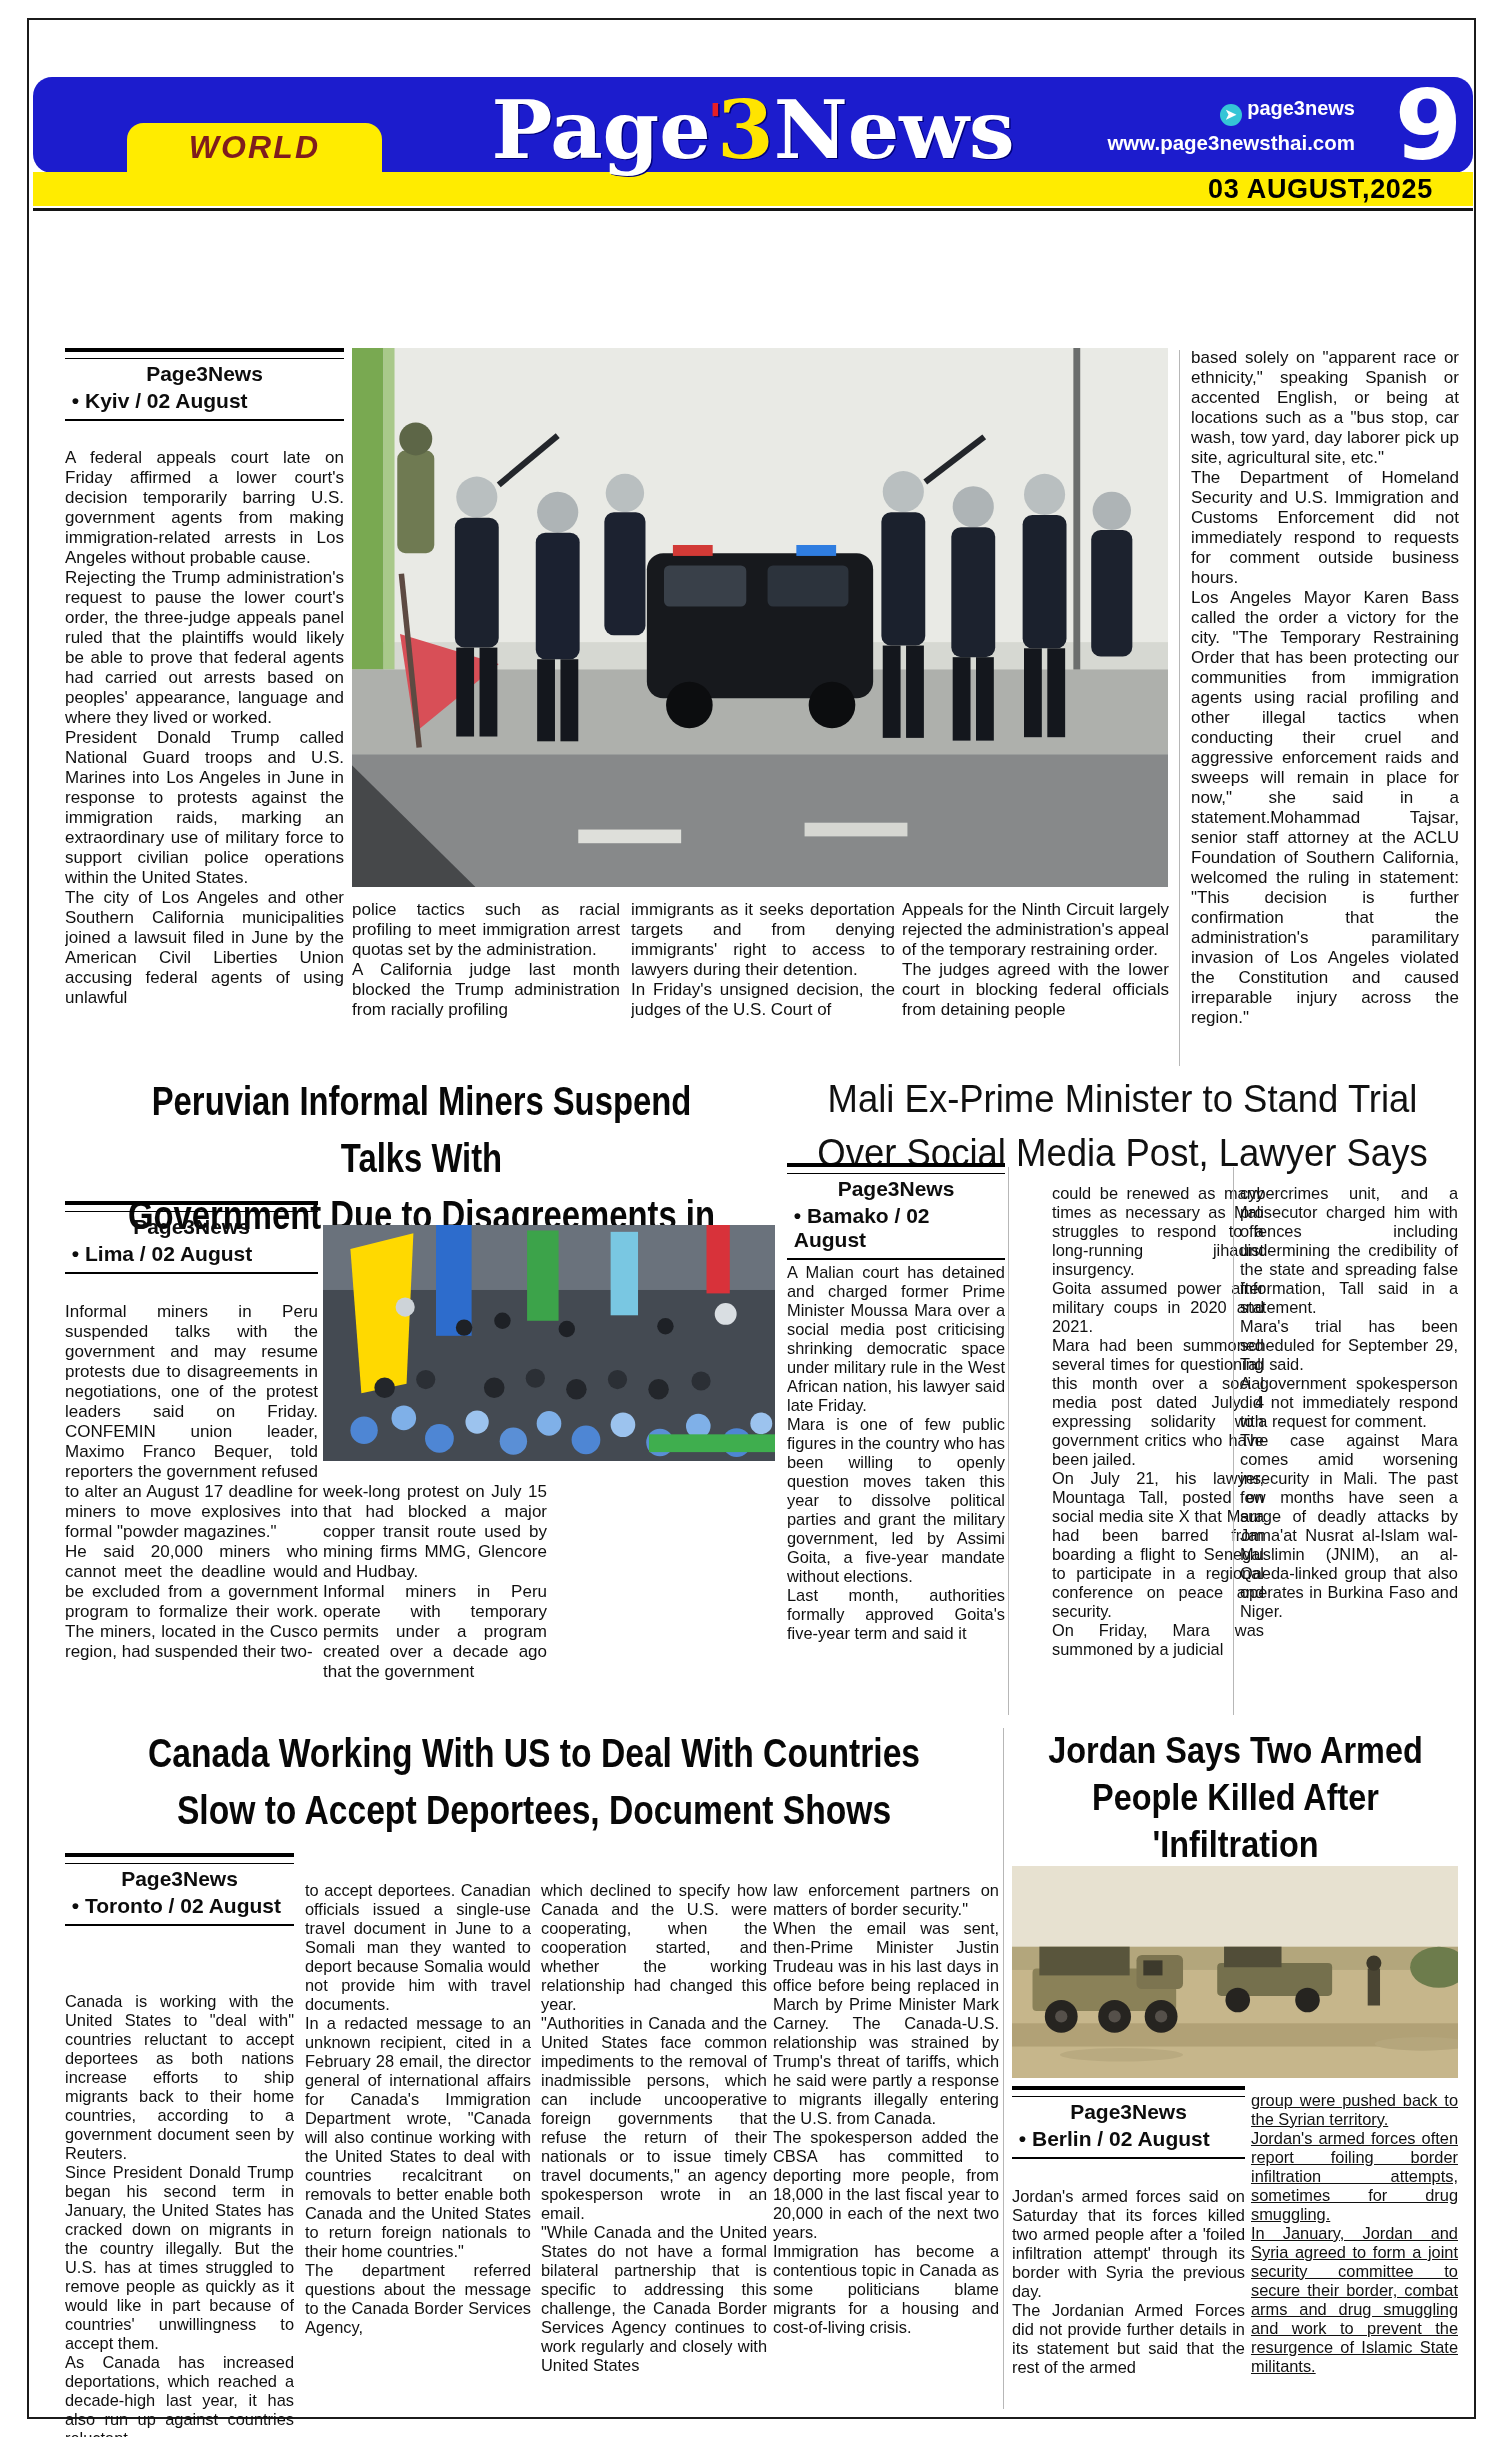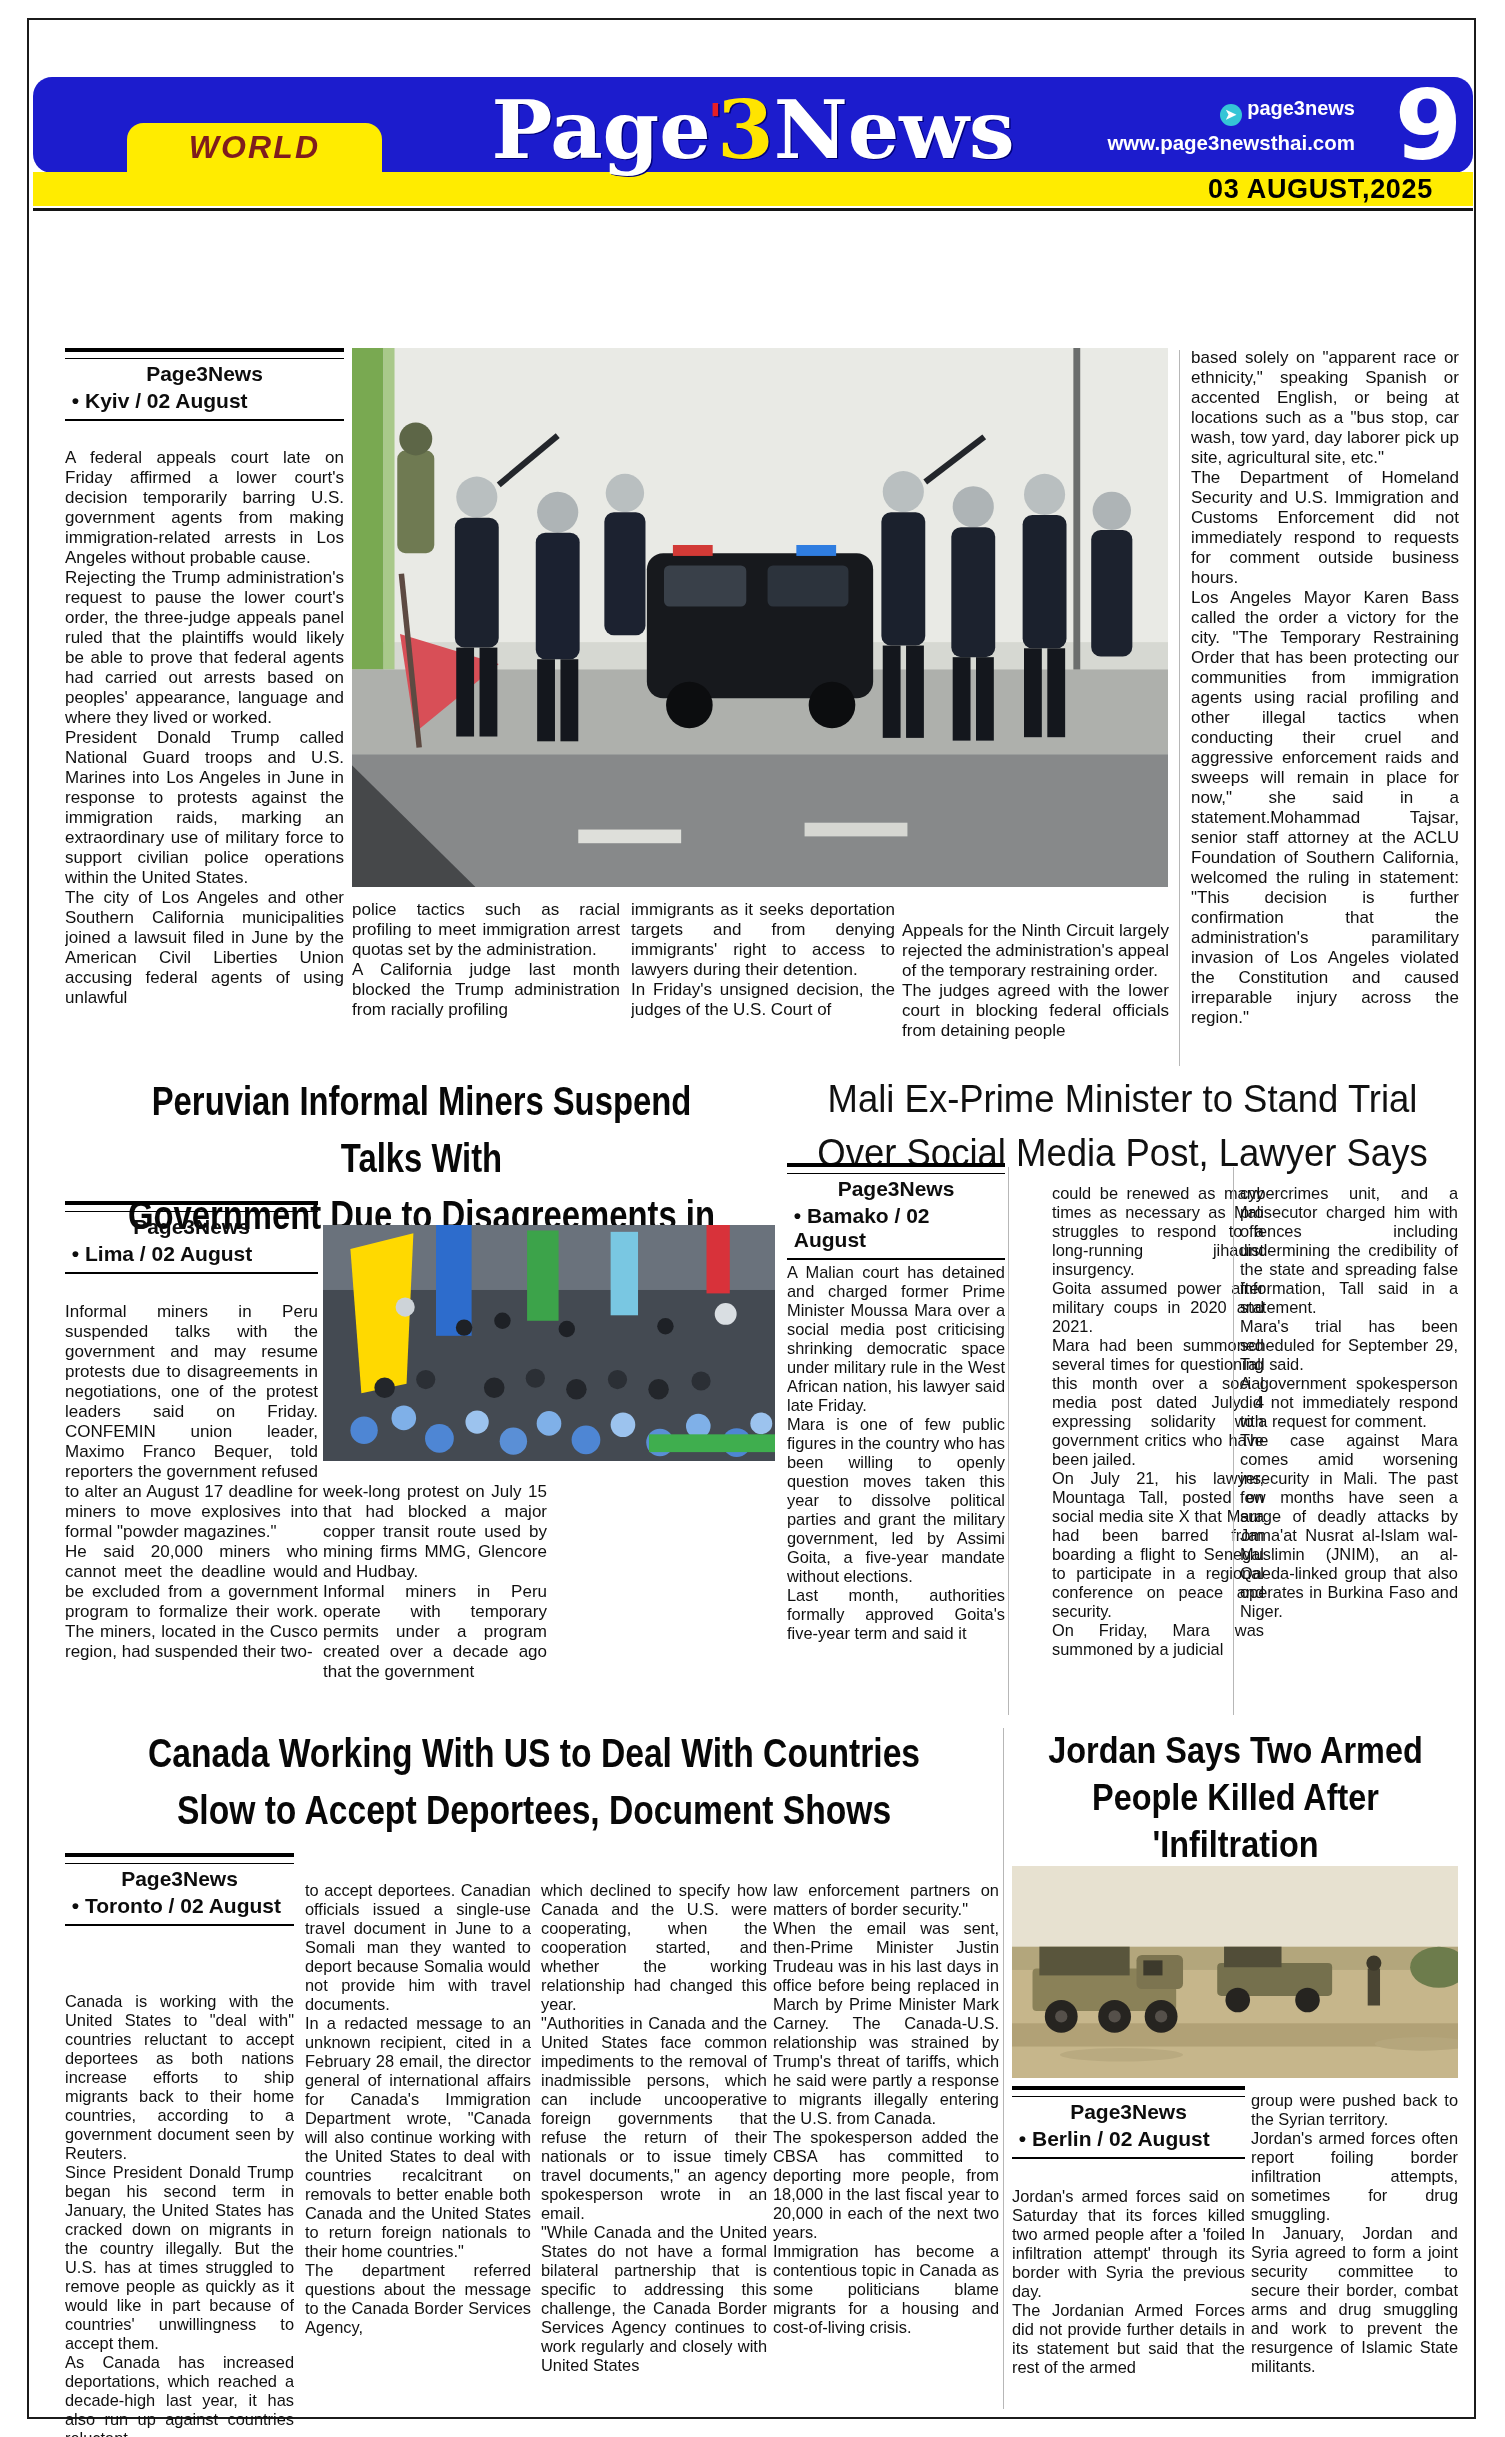--- a/index.html
+++ b/index.html
@@ -127,21 +127,21 @@
       </g>
       <rect x="330" y="704" width="150" height="20" fill="#dedfda"></rect>
       <rect x="660" y="694" width="150" height="20" fill="#d6d7d2"></rect>
     </svg>
   </div>
 
   <div class="bt abs" style="left:352px;top:900px;width:268px;height:170px;">police tactics such as racial profiling to meet immigration arrest quotas set by the administration.
 A California judge last month blocked the Trump administration from racially profiling</div>
   <div class="bt abs" style="left:631px;top:900px;width:264px;height:170px;">immigrants as it seeks deportation targets and from denying immigrants' right to access to lawyers during their detention.
 In Friday's unsigned decision, the judges of the U.S. Court of</div>
-  <div class="bt abs" style="left:902px;top:900px;width:267px;height:170px;margin-top:21px;">Appeals for the Ninth Circuit largely rejected the administration's appeal of the temporary restraining order.
+  <div class="bt abs" style="left:902px;top:900px;width:267px;height:170px;">Appeals for the Ninth Circuit largely rejected the administration's appeal of the temporary restraining order.
 The judges agreed with the lower court in blocking federal officials from detaining people</div>
   <div class="vline abs" style="left:1179px;top:350px;height:716px;"></div>
   <div class="bt abs" style="left:1191px;top:348px;width:268px;height:721px;">based solely on "apparent race or ethnicity," speaking Spanish or accented English, or being at locations such as a "bus stop, car wash, tow yard, day laborer pick up site, agricultural site, etc."
 The Department of Homeland Security and U.S. Immigration and Customs Enforcement did not immediately respond to requests for comment outside business hours.
 Los Angeles Mayor Karen Bass called the order a victory for the city. "The Temporary Restraining Order that has been protecting our communities from immigration agents using racial profiling and other illegal tactics when conducting their cruel and aggressive enforcement raids and sweeps will remain in place for now," she said in a statement.Mohammad Tajsar, senior staff attorney at the ACLU Foundation of Southern California, welcomed the ruling in statement: "This decision is further confirmation that the administration's paramilitary invasion of Los Angeles violated the Constitution and caused irreparable injury across the region."</div>
 
   <div class="h-cond abs" style="left:62px;top:1073px;width:719px;font-size:40px;line-height:1.42;">Peruvian Informal Miners Suspend Talks With
 Government Due to Disagreements in Negotiations</div>
   <div class="byline abs" style="left:65px;top:1201px;width:253px;">
     <div class="tr"></div>
@@ -273,17 +273,17 @@
   </div>
 
   <div class="byline abs" style="left:1012px;top:2086px;width:233px;">
     <div class="tr"></div>
     <div class="src">Page3News</div>
     <div class="loc">• Berlin  / 02 August</div>
     <div class="br"></div>
   </div>
   <div class="bt bt-sm abs" style="left:1012px;top:2187px;width:233px;height:222px;">Jordan's armed forces said on Saturday that its forces killed two armed people after a 'foiled infiltration attempt' through its border with Syria the previous day.
 The Jordanian Armed Forces did not provide further details in its statement but said that the rest of the armed</div>
-  <div class="bt bt-sm abs" style="left:1251px;top:2091px;width:207px;height:318px;">group were pushed back to the Syrian territory.
+  <div class="bt bt-sm abs" style="left:1251px;top:2091px;width:207px;height:318px;text-decoration:underline;">group were pushed back to the Syrian territory.
 Jordan's armed forces often report foiling border infiltration attempts, sometimes for drug smuggling.
 In January, Jordan and Syria agreed to form a joint security committee to secure their border, combat arms and drug smuggling and work to prevent the resurgence of Islamic State militants.</div>
 </div>
 
 
 </body></html>

